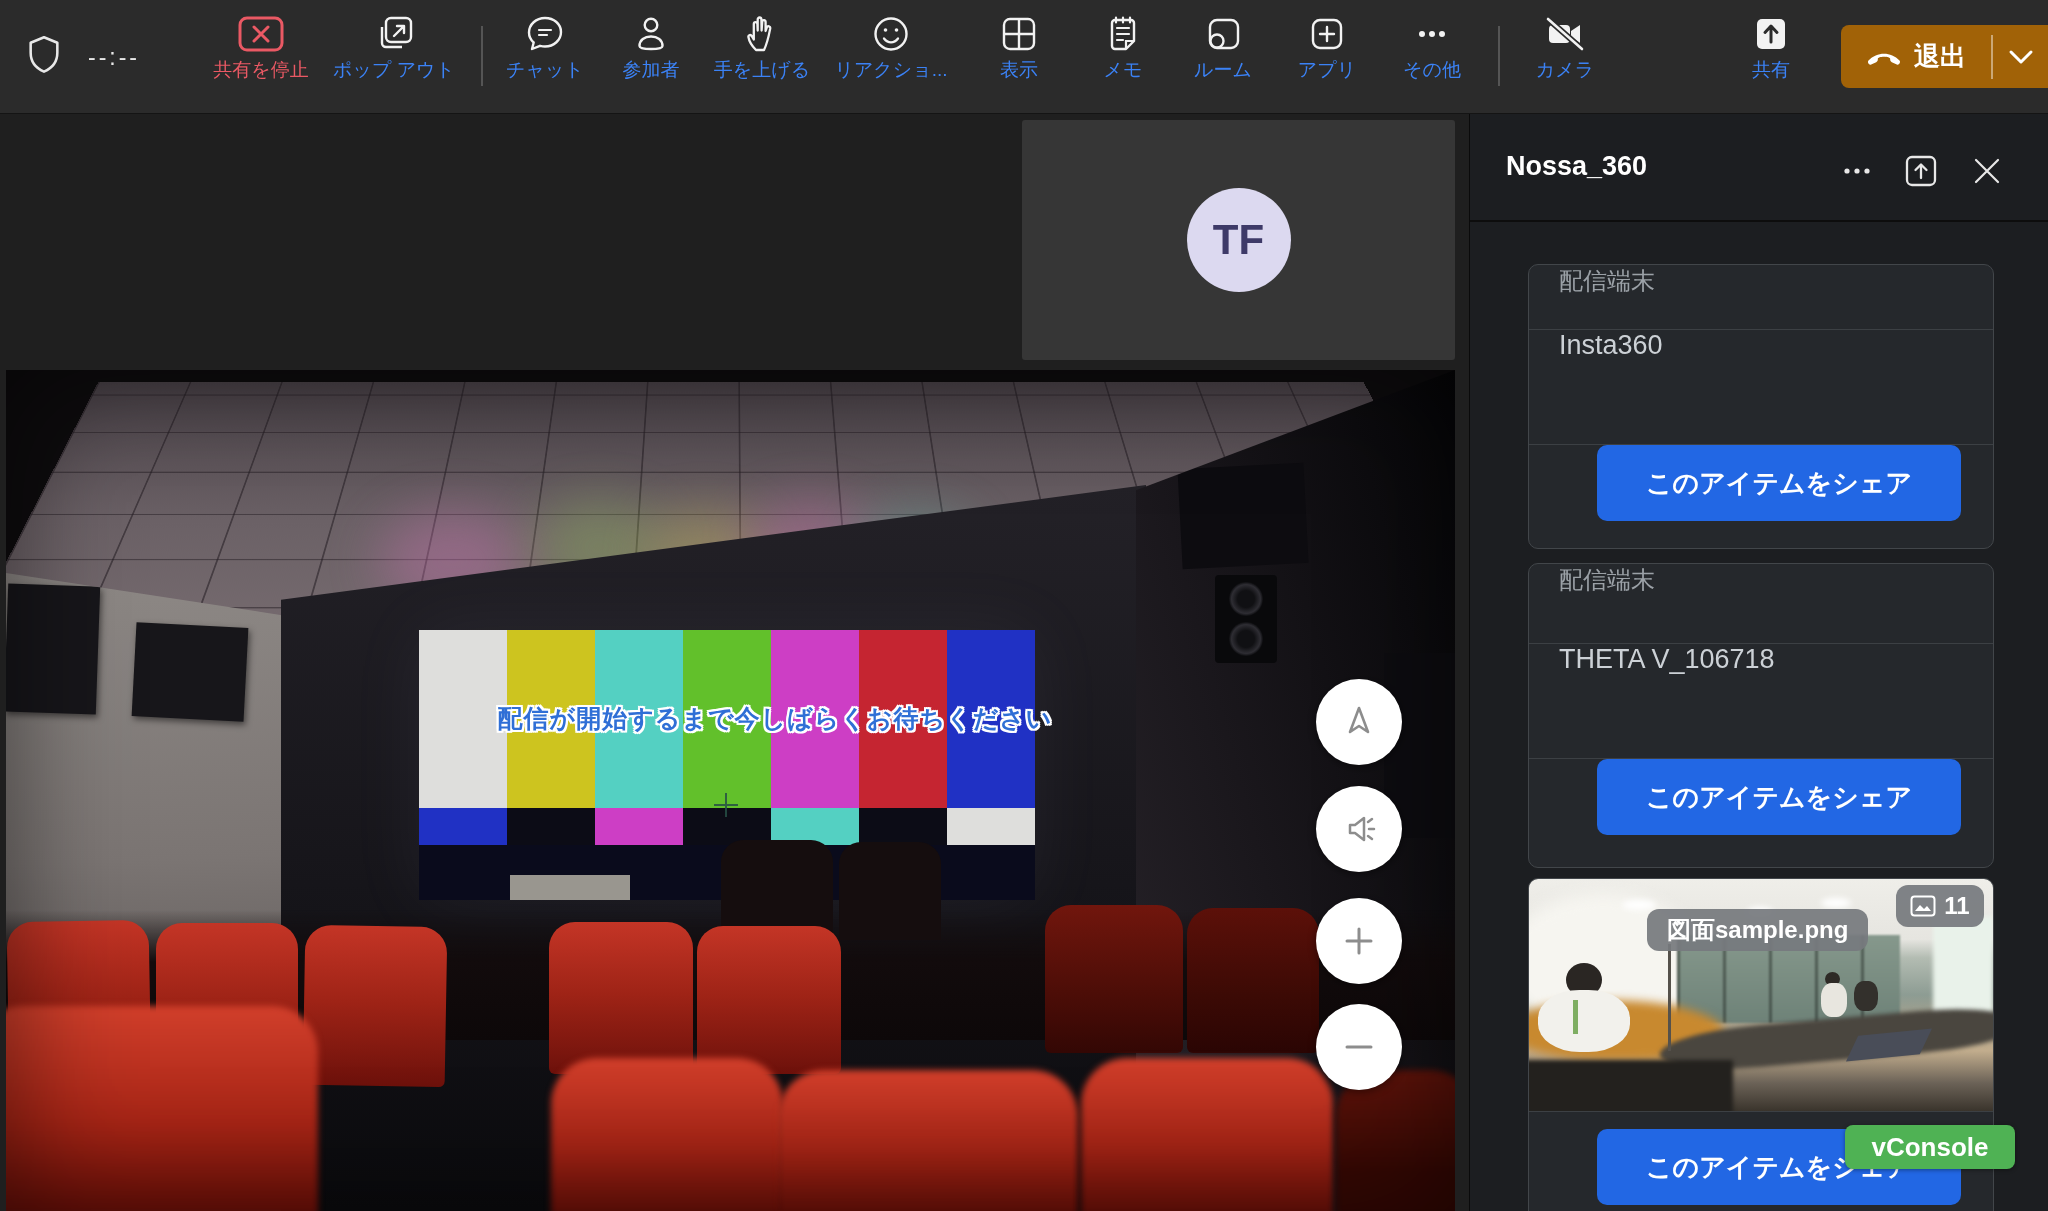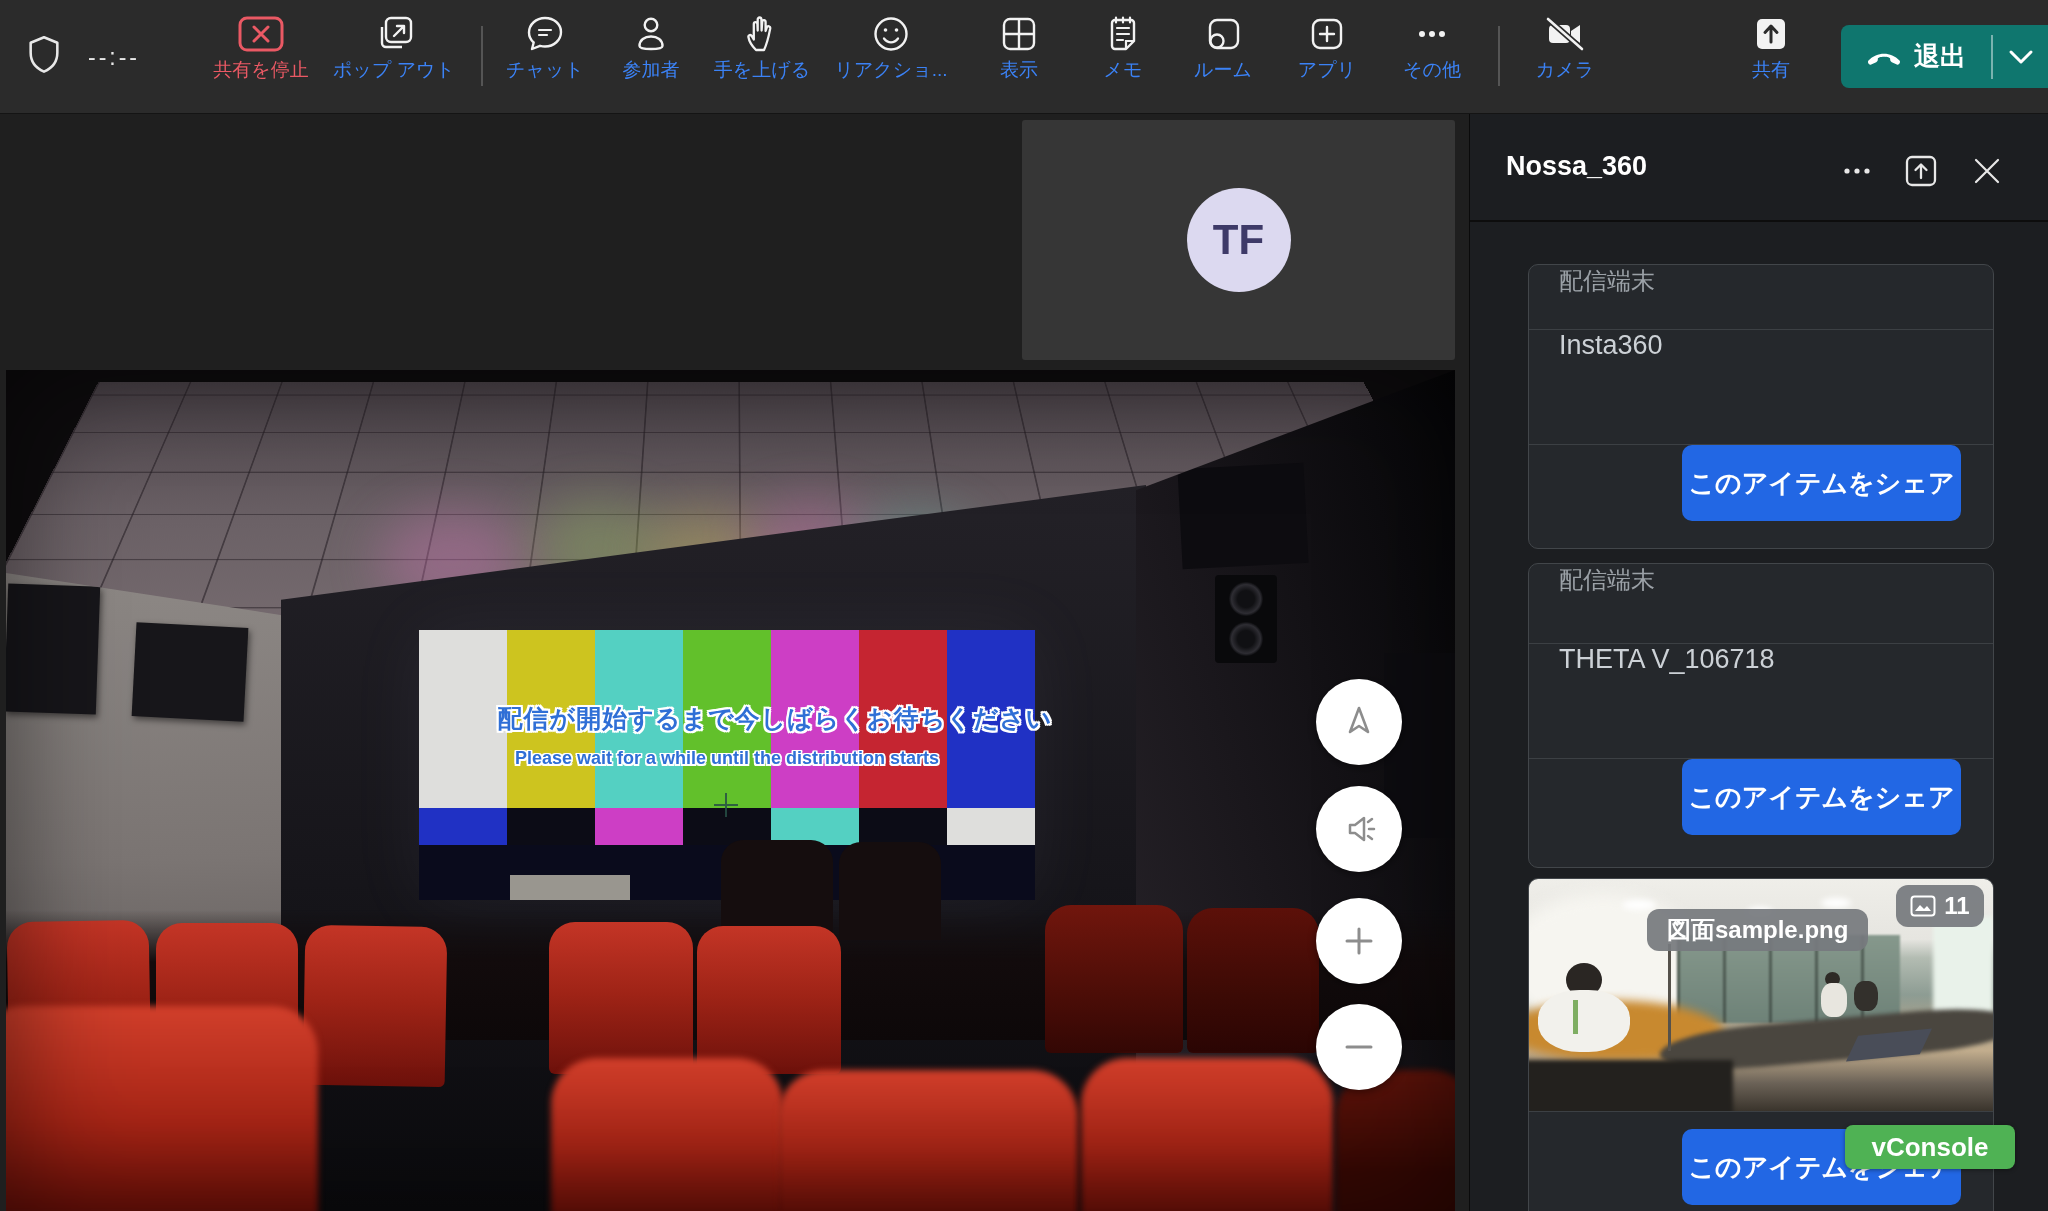--- a/index.html
+++ b/index.html
@@ -9,21 +9,21 @@
   .toolbar{position:absolute;left:0;top:0;width:2048px;height:113px;background:#2b2b2b;
            border-bottom:1px solid #141414;z-index:40;}
   .titem{position:absolute;top:15px;width:124px;height:90px;display:flex;flex-direction:column;
          align-items:center;justify-content:flex-start;gap:7px;cursor:pointer;}
   .titem .ticon{height:38px;display:flex;align-items:center;justify-content:center;}
   .tlabel{font-size:19px;color:#3b82f6;white-space:nowrap;line-height:20px;}
   .titem.danger .tlabel{color:#ea5964;}
   .tdivider{position:absolute;top:26px;width:2px;height:60px;background:#555;}
   .shield{position:absolute;left:26px;top:35px;}
   .timer{position:absolute;left:88px;top:44px;font-size:23px;letter-spacing:3px;color:#e8e8e8;}
-  .leave-btn{position:absolute;left:1841px;top:25px;width:207px;height:63px;background:#0f766e;
+  .leave-btn{position:absolute;left:1841px;top:25px;width:207px;height:63px;background:#a16207;
              border-radius:8px 0 0 8px;display:flex;align-items:center;z-index:41;cursor:pointer;}
   .leave-main{width:150px;display:flex;align-items:center;justify-content:center;gap:12px;}
   .leave-label{font-size:26px;font-weight:bold;color:#fff;}
   .leave-sep{width:2px;height:44px;background:rgba(255,255,255,.45);}
   .leave-chevron{flex:1;display:flex;align-items:center;justify-content:center;}
   
   .stage{position:absolute;left:0;top:113px;width:1469px;height:1098px;background:#1f1f1f;}
   .tile{position:absolute;left:1022px;top:7px;width:433px;height:240px;background:#363636;
         border-radius:3px;display:flex;align-items:center;justify-content:center;z-index:5;}
   .avatar{width:104px;height:104px;border-radius:50%;background:#dcd9f0;display:flex;
@@ -111,21 +111,21 @@
   .ptitle{position:absolute;left:36px;top:38px;font-size:27px;font-weight:bold;color:#fff;}
   .pico{position:absolute;top:38px;width:40px;height:40px;display:flex;align-items:center;
         justify-content:center;cursor:pointer;}
   .card{position:absolute;left:58px;width:466px;background:#25282c;border:1px solid #42464a;
         border-radius:10px;overflow:hidden;box-sizing:border-box;}
   .crow{border-bottom:1px solid #3c4044;box-sizing:border-box;padding-left:30px;display:flex;
         align-items:flex-start;}
   .crow:last-child{border-bottom:none;}
   .clabel{font-size:24px;color:#9ba1a7;}
   .cvalue{font-size:27px;color:#ccd1d6;}
-  .share-btn{width:279px;height:76px;margin-left:auto;margin-right:32px;background:#2267e4;
+  .share-btn{width:364px;height:76px;margin-left:auto;margin-right:32px;background:#2267e4;
         border:none;border-radius:10px;color:#fff;font-size:26px;font-weight:bold;
         font-family:inherit;cursor:pointer;display:flex;align-items:center;justify-content:center;}
   #card1{top:151px;height:285px;}
   #card1 .row-label{height:65px;}
   #card1 .row-value{height:115px;}
   #card1 .row-btn{height:103px;padding-left:0;}
   #card2{top:450px;height:305px;}
   #card2 .row-label{height:80px;}
   #card2 .row-value{height:115px;}
   #card2 .row-btn{height:108px;padding-left:0;}
@@ -383,21 +383,20 @@
             <span style="background: rgb(12, 12, 22);"></span>
             <span style="background: rgb(84, 208, 194);"></span>
             <span style="background: rgb(12, 12, 22);"></span>
             <span style="background: rgb(222, 222, 220);"></span>
           </div>
         <div class="screen-bottom">
           <div class="graybox"></div>
         </div>
         <div class="crosshair"></div>
         <div class="msg ja">配信が開始するまで今しばらくお待ちください</div>
-        <div class="msg en">Please wait for a while until the distribution starts</div>
       </div>
 
       <div class="seat-shadow-band"></div>
       <div class="sil s1"></div>
       <div class="sil s2"></div>
       <div class="seat m1"></div>
       <div class="seat m2"></div>
       <div class="seat m3"></div>
       <div class="seat c1"></div>
       <div class="seat c2"></div>

